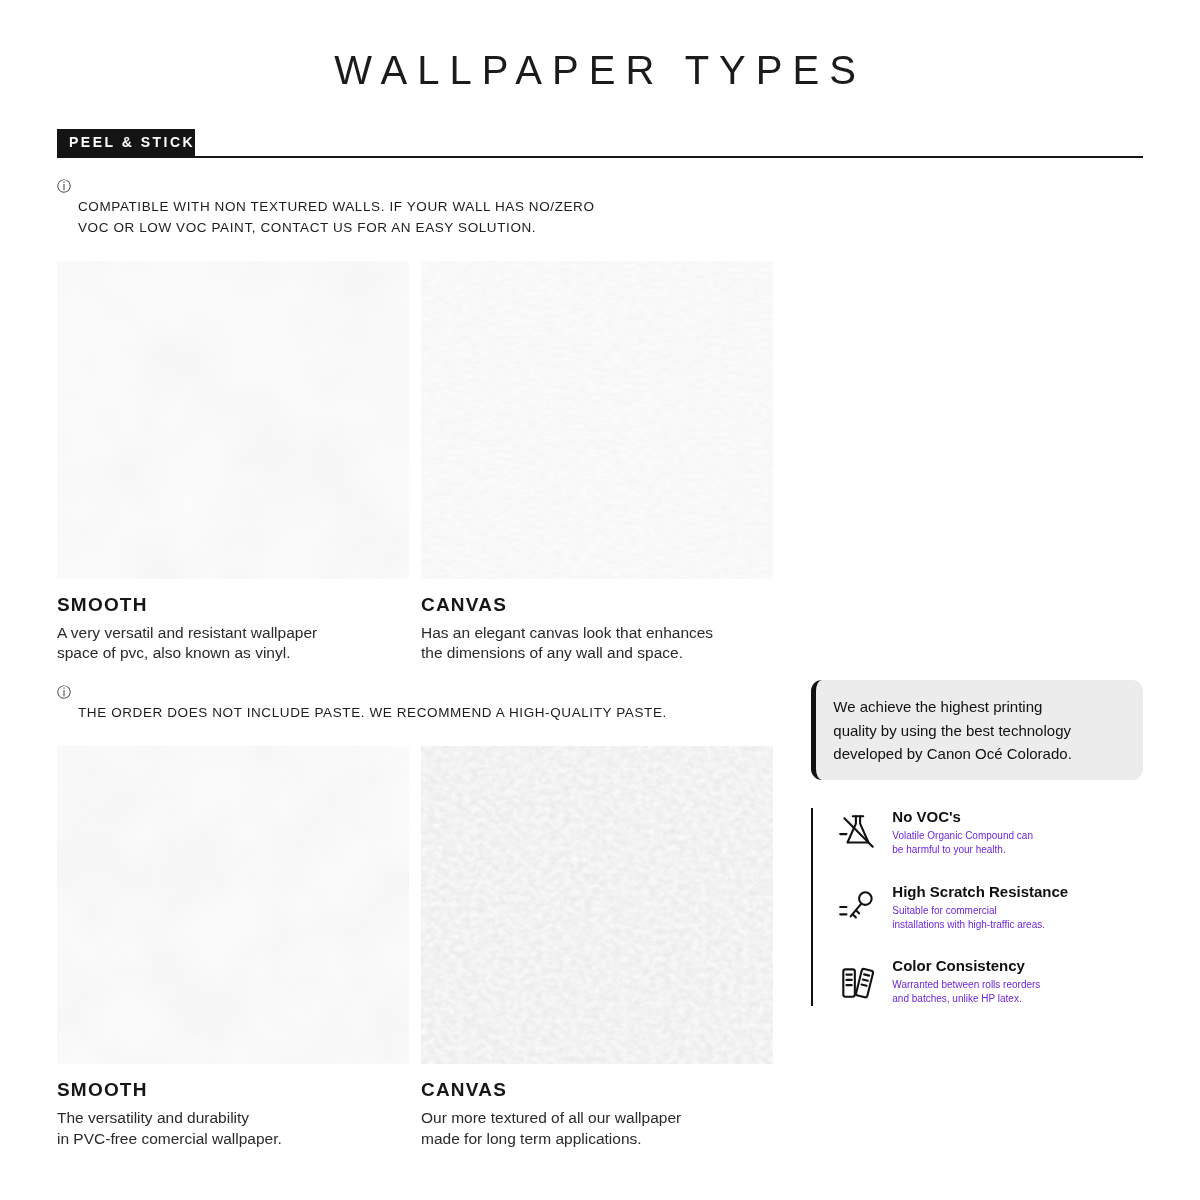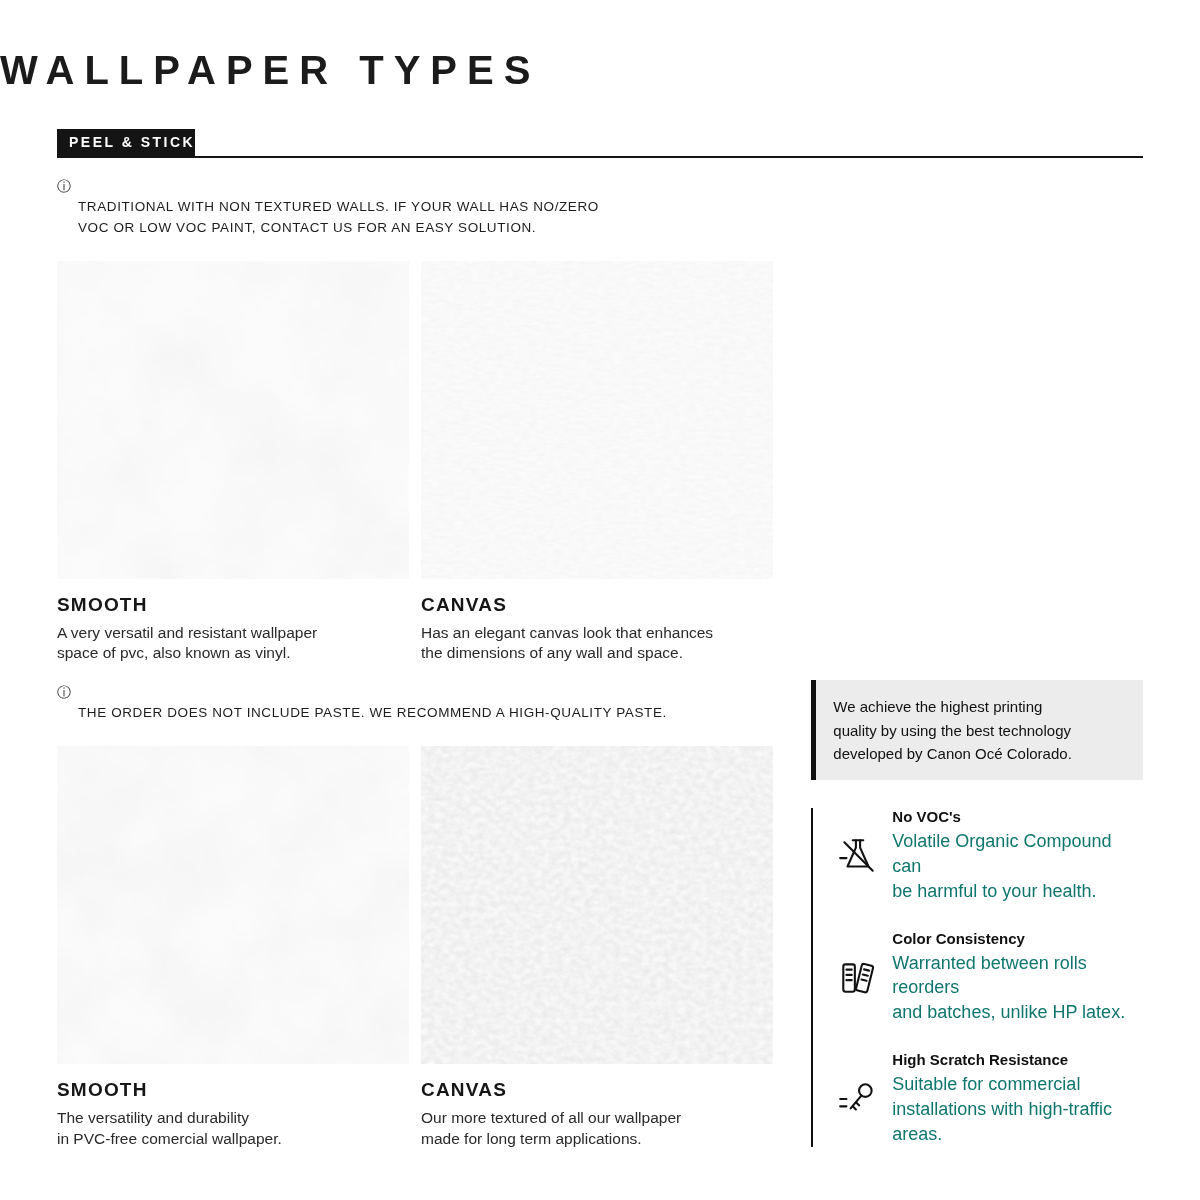--- a/index.html
+++ b/index.html
@@ -6,23 +6,23 @@
   .page{
     position:relative;
     width:1200px;height:1200px;
     background:#ffffff;
     font-family:"Liberation Sans", sans-serif;
     color:#1c1c1c;
     overflow:hidden;
   }
   .title{
     padding-top:48px;
-    text-align:left;
+    text-align:center;
     font-size:40px;
-    font-weight:700;
+    font-weight:400;
     letter-spacing:10px;
     color:#1b1b1b;
   }
   .content{margin:0 57px;}
 
   .section-head{
     margin-top:36px;
     border-bottom:2px solid #141414;
     line-height:0;
   }
@@ -77,34 +77,35 @@
   .right-col{margin-left:36px;width:332px;margin-top:16px;}
 
   .quality-box{
     border-left:5px solid #111;
     background:#ececec;
     padding:15px 14px 15px 17px;
     font-size:15px;
     line-height:1.55;
     color:#111;
     white-space:pre-line;
+    border-radius:11px;
   }
   .features{
     margin-top:28px;
     border-left:2px solid #111;
     padding-left:24px;
   }
   .feature{display:flex;margin-bottom:26px;align-items:center;}
   .feature:last-child{margin-bottom:0;}
   .feature-icon{
     width:42px;height:42px;flex:none;margin-right:13px;color:#111;
   }
   .feature-title{font-size:15px;font-weight:700;color:#101010;}
   .feature-desc{
-    margin-top:4px;font-size:18px;line-height:1.38;color:#0f766e;
+    margin-top:4px;font-size:10px;line-height:1.38;color:#6d28d9;
     white-space:pre-line;
   }
   .hidden-defs{position:absolute;width:0;height:0;}
 </style>
 </head>
 <body>
 
 <svg class="hidden-defs" aria-hidden="true">
   <defs>
     <filter id="tex-smooth" x="0" y="0" width="100%" height="100%">
@@ -164,21 +165,21 @@
 
   <div class="title">WALLPAPER TYPES</div>
 
   <div class="content">
 
     <div class="section-head">
       <span class="section-label">PEEL &amp; STICK</span>
     </div>
 
     <div class="note">
-      <span class="info-icon">ⓘ</span><span>TRADITIONAL WITH NON TEXTURED WALLS. IF YOUR WALL HAS NO/ZERO
+      <span class="info-icon">ⓘ</span><span>COMPATIBLE WITH NON TEXTURED WALLS. IF YOUR WALL HAS NO/ZERO
 VOC OR LOW VOC PAINT, CONTACT US FOR AN EASY SOLUTION.</span>
     </div>
 
     <div class="swatch-row">
 
       <div class="swatch">
         <svg class="swatch-img">
           <rect width="100%" height="100%" fill="#f6f6f6"></rect>
           <rect width="100%" height="100%" filter="url(#tex-smooth)"></rect>
         </svg>
@@ -248,20 +249,36 @@
               <line x1="3" y1="22" x2="9" y2="22"></line>
               <line x1="7" y1="7" x2="34" y2="34"></line>
             </svg>
             <div class="feature-text">
               <div class="feature-title">No VOC's</div>
               <div class="feature-desc">Volatile Organic Compound can
 be harmful to your health.</div>
             </div>
           </div>
 
+
+          <div class="feature">
+            <svg class="feature-icon" viewBox="0 0 40 40" fill="none" stroke="currentColor" stroke-width="2" stroke-linecap="round" stroke-linejoin="round">
+              <circle cx="27" cy="12" r="6"></circle>
+              <line x1="23" y1="17" x2="13" y2="29"></line>
+              <line x1="15" y1="27" x2="18" y2="30"></line>
+              <line x1="18" y1="23" x2="21" y2="26"></line>
+              <line x1="3" y1="20" x2="9" y2="20"></line>
+              <line x1="3" y1="27" x2="9" y2="27"></line>
+            </svg>
+            <div class="feature-text">
+              <div class="feature-title">High Scratch Resistance</div>
+              <div class="feature-desc">Suitable for commercial
+installations with high-traffic areas.</div>
+            </div>
+          </div>
 
           <div class="feature">
             <svg class="feature-icon" viewBox="0 0 40 40" fill="none" stroke="currentColor" stroke-width="2" stroke-linecap="round" stroke-linejoin="round">
               <rect x="6" y="8" width="11" height="26" rx="2"></rect>
               <line x1="9" y1="13" x2="14" y2="13"></line>
               <line x1="9" y1="18" x2="14" y2="18"></line>
               <line x1="9" y1="23" x2="14" y2="23"></line>
               <g transform="rotate(14 26 20)">
                 <rect x="21" y="8" width="11" height="26" rx="2"></rect>
                 <line x1="24" y1="13" x2="29" y2="13"></line>
@@ -269,36 +286,20 @@
                 <line x1="24" y1="23" x2="29" y2="23"></line>
               </g>
             </svg>
             <div class="feature-text">
               <div class="feature-title">Color Consistency</div>
               <div class="feature-desc">Warranted between rolls reorders
 and batches, unlike HP latex.</div>
             </div>
           </div>
 
-          <div class="feature">
-            <svg class="feature-icon" viewBox="0 0 40 40" fill="none" stroke="currentColor" stroke-width="2" stroke-linecap="round" stroke-linejoin="round">
-              <circle cx="27" cy="12" r="6"></circle>
-              <line x1="23" y1="17" x2="13" y2="29"></line>
-              <line x1="15" y1="27" x2="18" y2="30"></line>
-              <line x1="18" y1="23" x2="21" y2="26"></line>
-              <line x1="3" y1="20" x2="9" y2="20"></line>
-              <line x1="3" y1="27" x2="9" y2="27"></line>
-            </svg>
-            <div class="feature-text">
-              <div class="feature-title">High Scratch Resistance</div>
-              <div class="feature-desc">Suitable for commercial
-installations with high-traffic areas.</div>
-            </div>
-          </div>
-
         </div>
 
       </div>
 
     </div>
 
   </div>
 
 </div>
 

